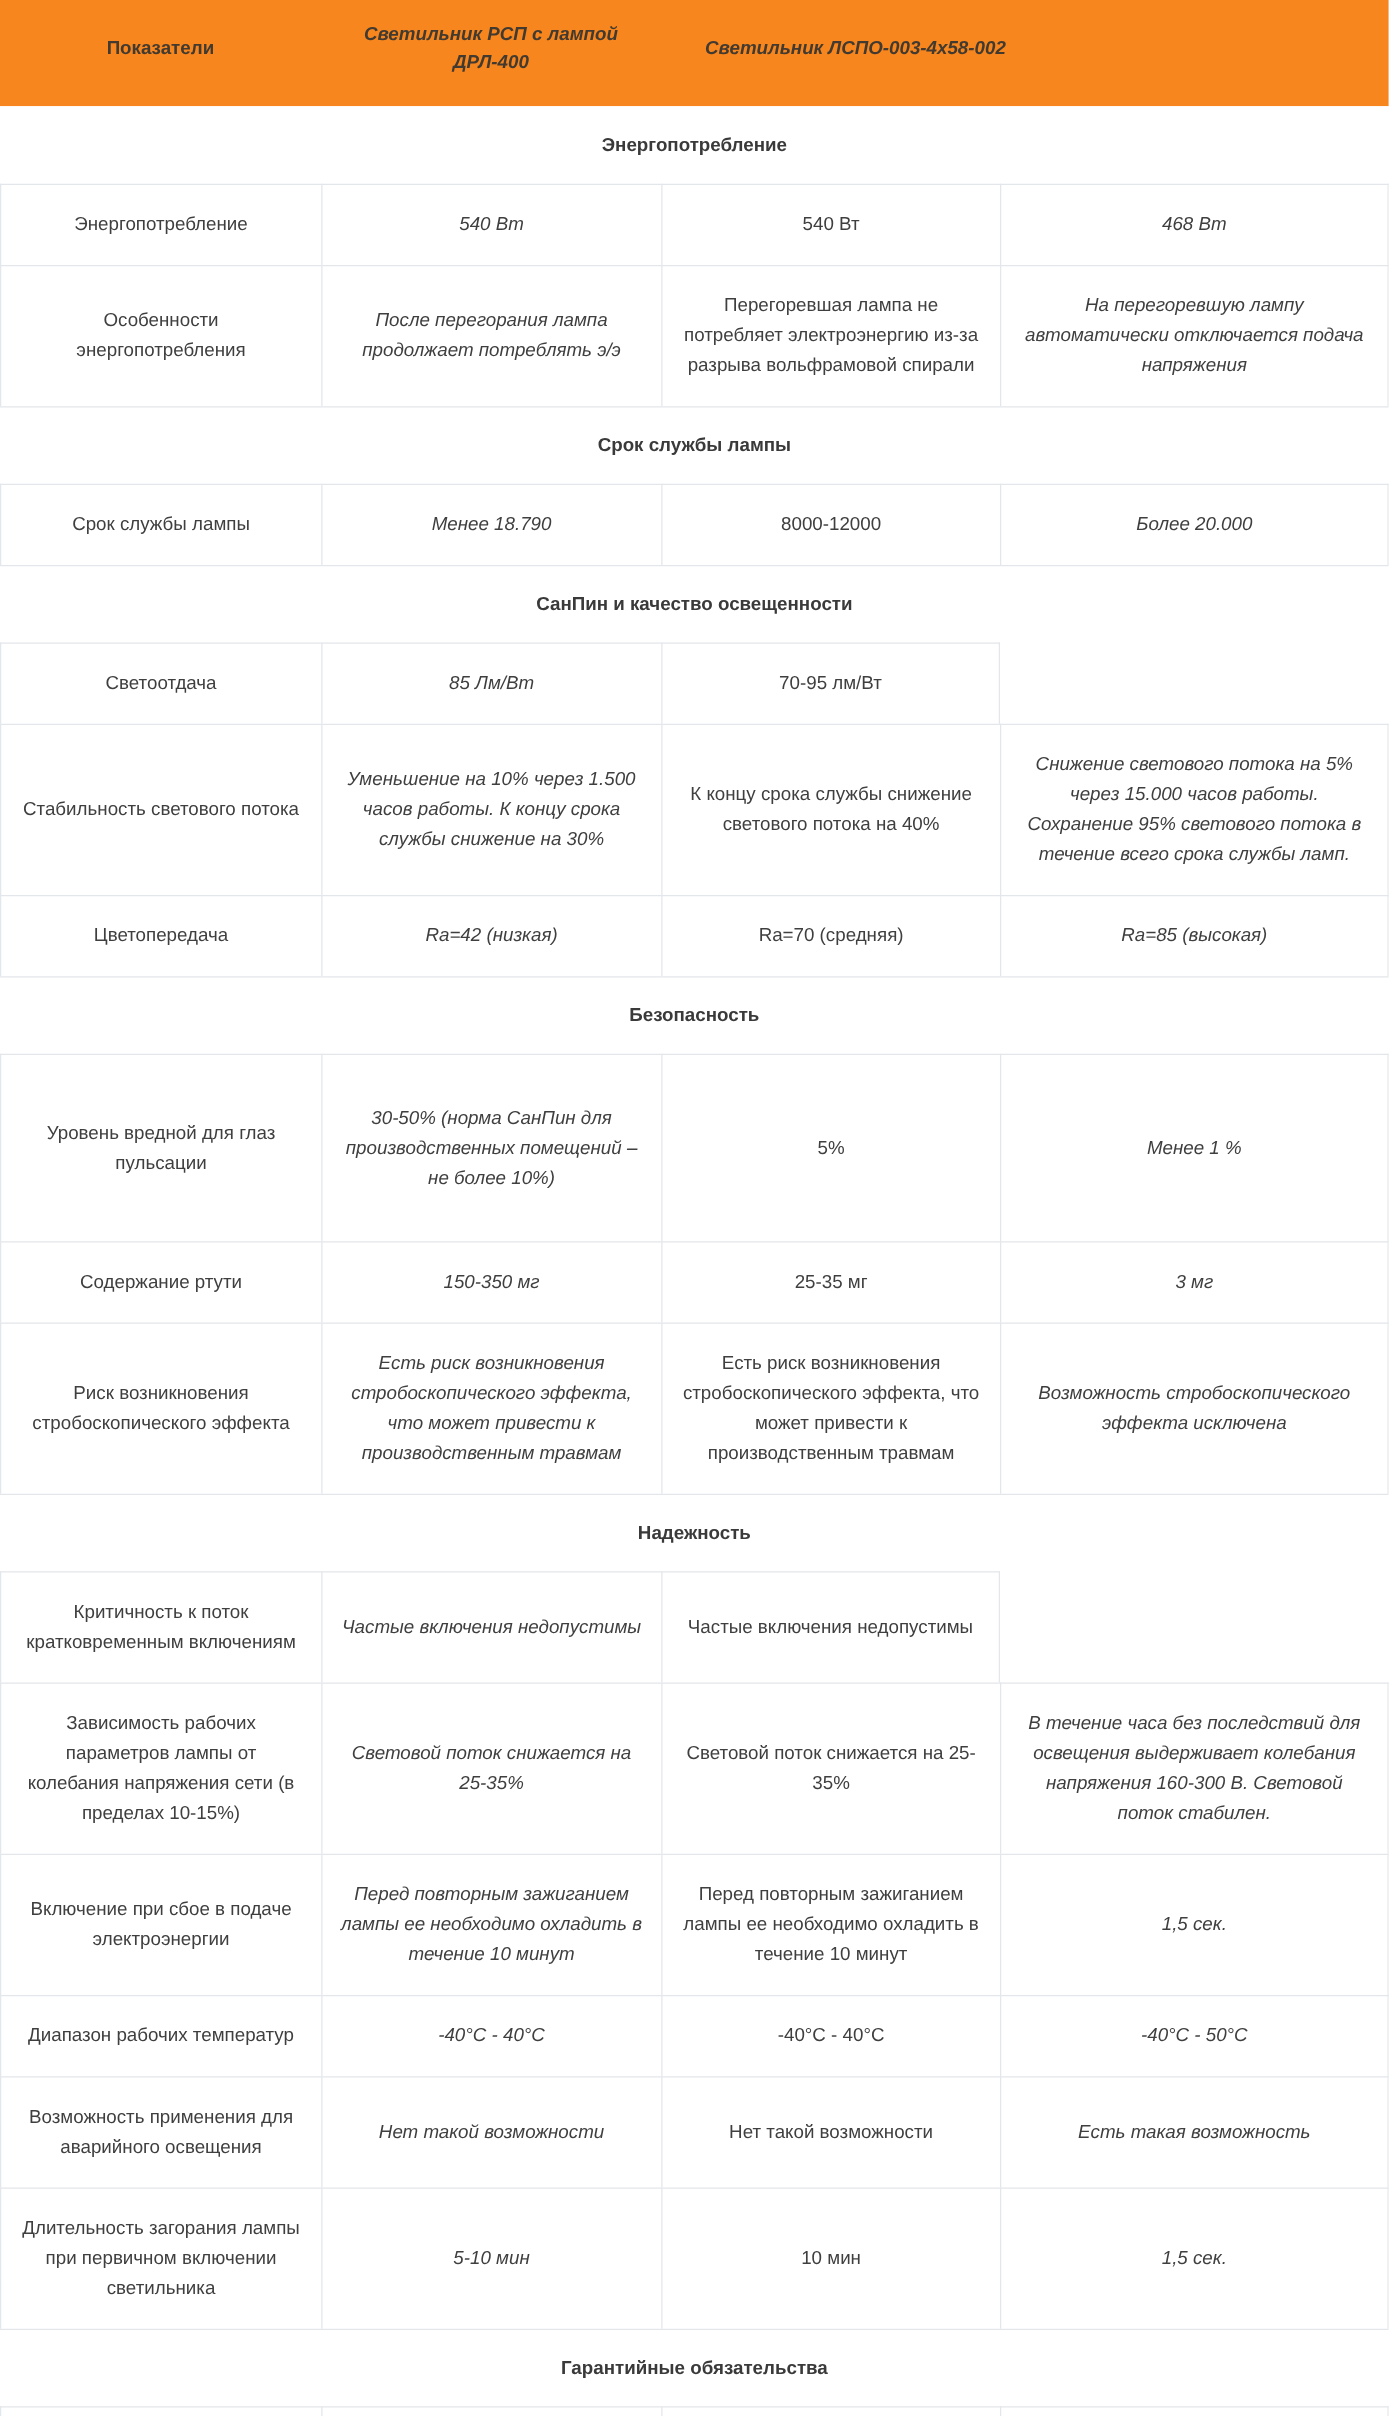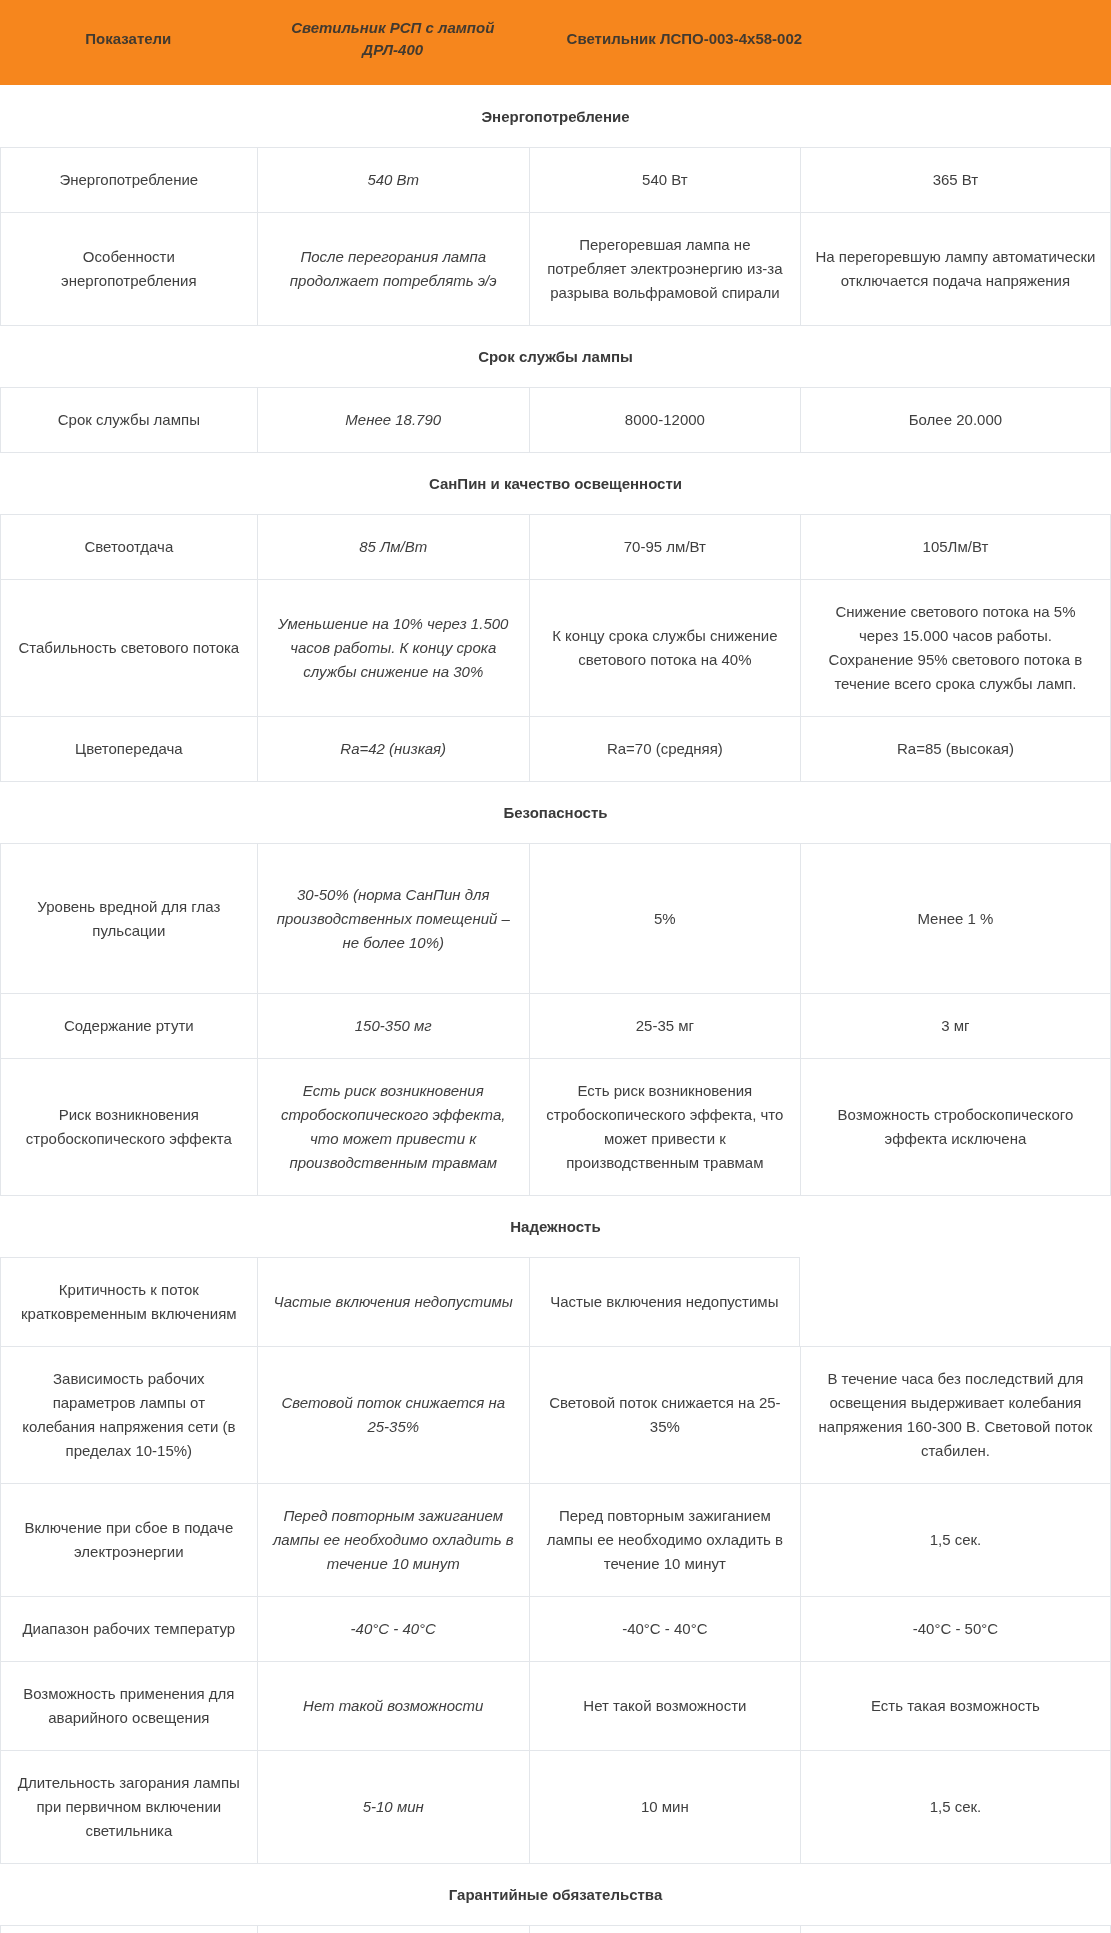--- a/index.html
+++ b/index.html
@@ -22,21 +22,21 @@
     text-align:center;
     padding:20px 14px;
     font-size:15px;line-height:24px;
     border-top:1px solid var(--bc);
     border-left:1px solid var(--bc);
   }
   .trow .cell:last-child{border-right:1px solid var(--bc);}
   .c-label{flex:0 0 23.1%;max-width:23.1%;}
   .c-v1{flex:0 0 24.5%;max-width:24.5%;font-style:italic;}
   .c-v2{flex:0 0 24.4%;max-width:24.4%;}
-  .c-v3{flex:0 0 28.0%;max-width:28.0%;}
+  .c-v3{flex:0 0 28.0%;max-width:28.0%;font-style:italic;}
   
   .head-row{display:flex;background:var(--accent);min-height:85px;}
   .head-row .cell{
     border:none;background:transparent;
     color:var(--hdr-txt);font-weight:bold;
     padding:14px 14px 22px 14px;
     line-height:22px;
   }
   
   .section-row{
@@ -67,21 +67,21 @@
     <div class="cell c-v3">Светильник ЛСПО-003-4х58-002</div>
   </div>
 
   <div class="section-row first">
     <div class="section-title">Энергопотребление</div>
   </div>
   <div class="trow h65">
     <div class="cell c-label">Энергопотребление</div>
     <div class="cell c-v1">540 Вт</div>
     <div class="cell c-v2">540 Вт</div>
-    <div class="cell c-v3">365 Вт</div>
+    <div class="cell c-v3">468 Вт</div>
   </div>
   <div class="trow h112">
     <div class="cell c-label">Особенности энергопотребления</div>
     <div class="cell c-v1">После перегорания лампа продолжает потреблять э/э</div>
     <div class="cell c-v2">Перегоревшая лампа не потребляет электроэнергию из-за разрыва вольфрамовой спирали</div>
     <div class="cell c-v3">На перегоревшую лампу автоматически отключается подача напряжения</div>
   </div>
 
   <div class="section-row">
     <div class="section-title">Срок службы лампы</div>
@@ -93,21 +93,20 @@
     <div class="cell c-v3">Более 20.000</div>
   </div>
 
   <div class="section-row">
     <div class="section-title">СанПин и качество освещенности</div>
   </div>
   <div class="trow h65">
     <div class="cell c-label">Светоотдача</div>
     <div class="cell c-v1">85 Лм/Вт</div>
     <div class="cell c-v2">70-95 лм/Вт</div>
-    <div class="cell c-v3">105Лм/Вт</div>
   </div>
   <div class="trow h132">
     <div class="cell c-label">Стабильность светового потока</div>
     <div class="cell c-v1">Уменьшение на 10% через 1.500 часов работы. К концу срока службы снижение на 30%</div>
     <div class="cell c-v2">К концу срока службы снижение светового потока на 40%</div>
     <div class="cell c-v3">Снижение светового потока на 5% через 15.000 часов работы. Сохранение 95% светового потока в течение всего срока службы ламп.</div>
   </div>
   <div class="trow h65">
     <div class="cell c-label">Цветопередача</div>
     <div class="cell c-v1">Ra=42 (низкая)</div>

